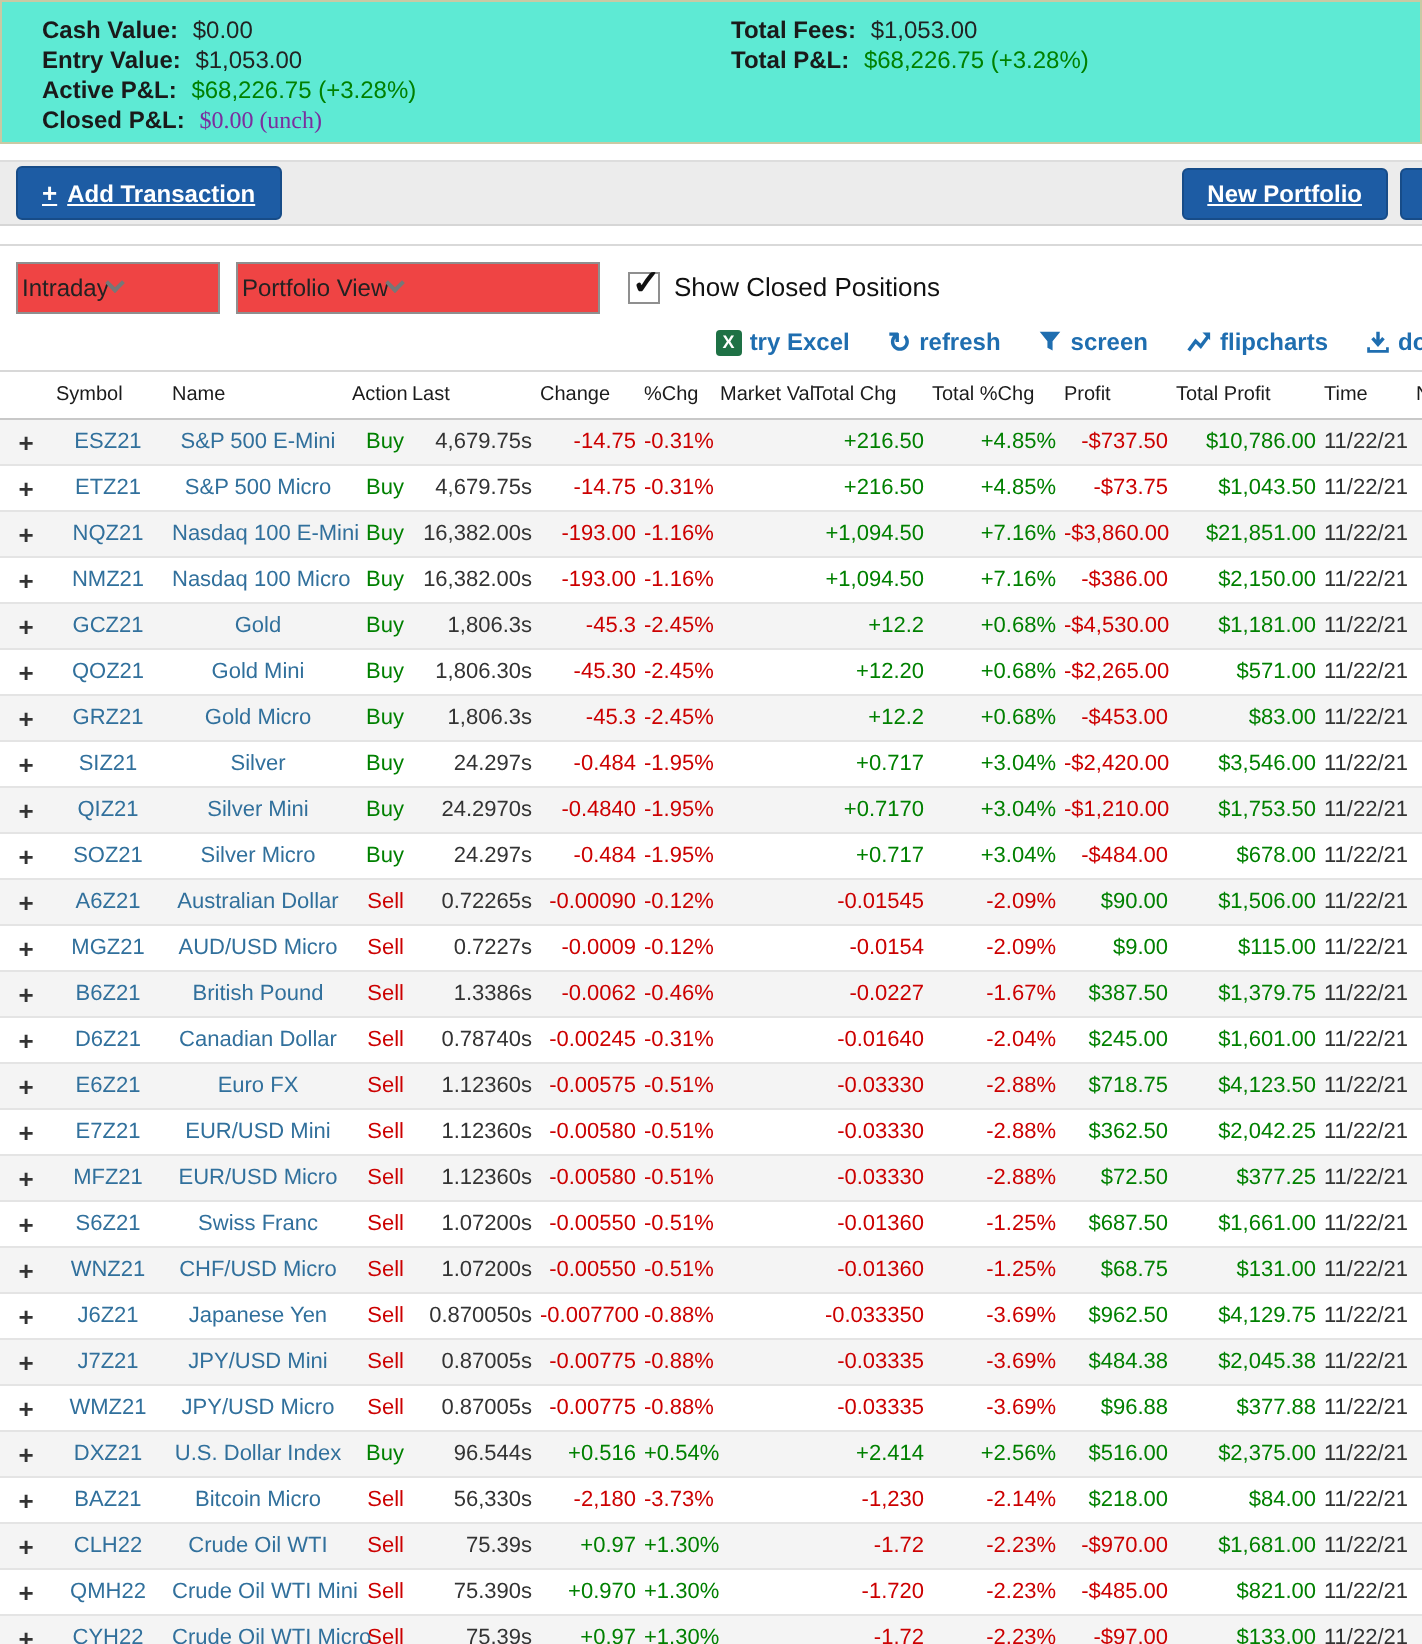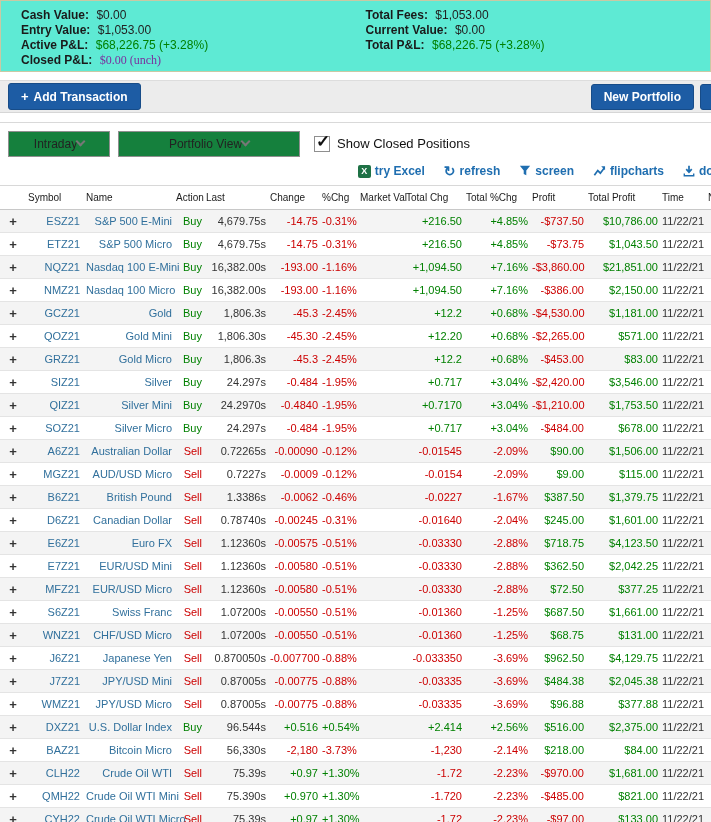--- a/index.html
+++ b/index.html
@@ -18,31 +18,31 @@
   .v-green { color:#008000; }
   .v-red { color:#CC0000; }
   .v-purple { color:#7B2D9E;font-family:Liberation Serif, serif; }
 
   
   .toolbar { margin-top:8px; width:760px; height:33px; background:#ECECEC;
              border-top:1px solid #DDD; border-bottom:1px solid #D6D6D6;
              display:flex; align-items:center; padding:0 0 0 8px; }
   .btn { background:#1D5CA4; color:#fff; font-weight:bold; font-size:12px;
          border:1px solid #174C88; border-radius:3px; padding:5px 12px;
-         white-space:nowrap; cursor:pointer; font-family:"Liberation Sans", sans-serif; }
+         white-space:nowrap; cursor:pointer; font-family:"Liberation Sans", sans-serif;text-decoration:underline; }
   .btn .plus { margin-right:5px; font-size:13px; }
   .spacer { flex:1; }
   .btn-cut { width:60px; height:26px; margin-left:6px; flex-shrink:0; }
   .btn-new { margin-left:auto; }
 
   
   .content { margin-top:9px; border-top:1px solid #D9D9D9; }
   .controls-row { display:flex; align-items:center; padding:7px 8px 4px 8px; height:38px; }
-  .selectbox { display:flex; align-items:center; justify-content:center;
-               border:1px solid #8F8F8F; background:#15803d; height:26px;
+  .selectbox { display:flex; align-items:center; justify-content:flex-start;
+               border:1px solid #8F8F8F; background:#ef4444; height:26px;
                font-size:12px; color:#222; padding:0 2px; cursor:pointer; }
   .sel-1 { width:102px; }
   .sel-2 { width:182px; margin-left:8px; }
   .chev { width:7px; height:7px; border-right:2px solid #777; border-bottom:2px solid #777;
           transform:rotate(45deg); margin-top:-4px; }
   .checkbox { width:16px; height:16px; border:1px solid #8F8F8F; background:#fff;
               margin-left:14px; position:relative; cursor:pointer; flex-shrink:0; }
   .checkbox .mark { position:absolute; left:1px; top:-6px; font-size:17px;
                     font-weight:bold; color:#111; }
   .chk-label { font-size:13px; color:#111; margin-left:7px; }
@@ -64,21 +64,21 @@
                   border-top:1px solid #D8D8D8; border-bottom:1px solid #C8C8C8;
                   white-space:nowrap; padding:0 4px 0 0; cursor:pointer; }
   .positions th.l { text-align:left; padding-left:2px; }
   .positions th.r { text-align:left; }
   .positions td { font-size:11px; height:23px; white-space:nowrap;
                   border-bottom:1px solid #E4E4E4; padding:0 4px 0 0; }
   .positions tbody tr:nth-child(odd) { background:#F4F4F4; }
   .positions tbody tr:nth-child(even) { background:#FFFFFF; }
   td.c-exp { text-align:center; padding:0; }
   td.c-exp span { font-weight:bold; color:#333; font-size:13px; cursor:pointer; }
-  td.link { color:#31709C; text-align:right; padding-left:2px; cursor:pointer; }
+  td.link { color:#31709C; text-align:center; padding-left:2px; cursor:pointer; }
   td.num { text-align:right; }
   td.dark { color:#333; }
   td.green { color:#008000; }
   td.red { color:#CC0000; }
 </style>
 </head>
 <body>
 
 <div class="page">
 
@@ -98,24 +98,20 @@
       </div>
       <div class="sum-line">
         <span class="sum-label">Closed P&amp;L:</span>
         <span class="sum-val v-purple">$0.00 (unch)</span>
       </div>
     </div>
     <div class="sum-col">
       <div class="sum-line">
         <span class="sum-label">Total Fees:</span>
         <span class="sum-val v-neutral">$1,053.00</span>
-      </div>
-      <div class="sum-line">
-        <span class="sum-label">Current Value:</span>
-        <span class="sum-val v-neutral">$0.00</span>
       </div>
       <div class="sum-line">
         <span class="sum-label">Total P&amp;L:</span>
         <span class="sum-val v-green">$68,226.75 (+3.28%)</span>
       </div>
     </div>
   </div>
 
   <div class="toolbar">
     <button class="btn"><span class="plus">+</span><span>Add Transaction</span></button>

